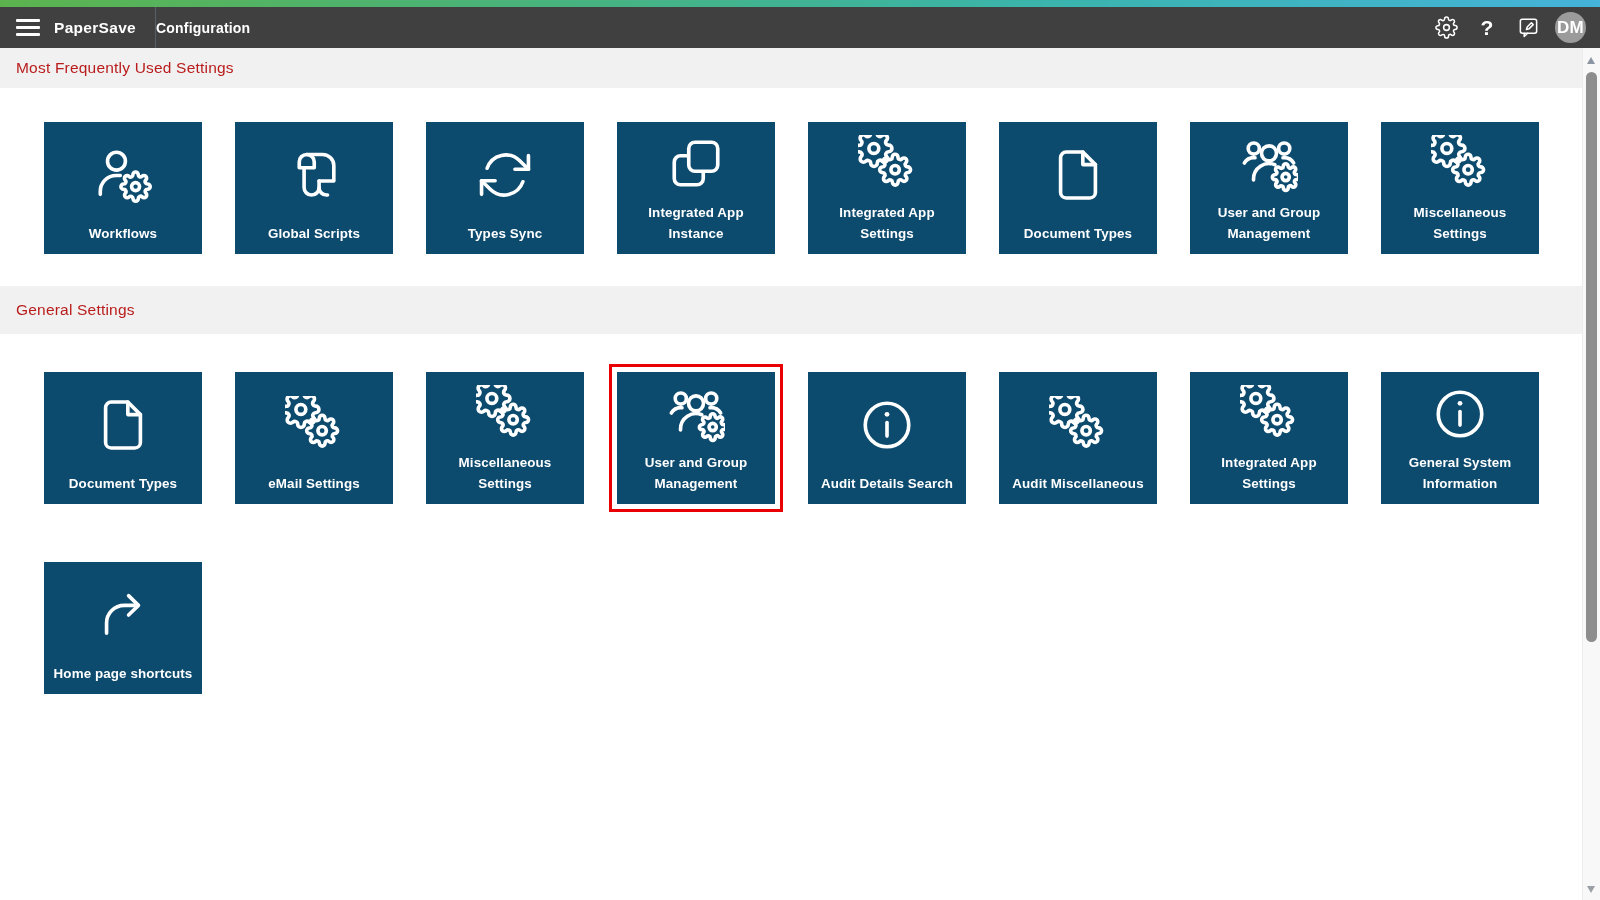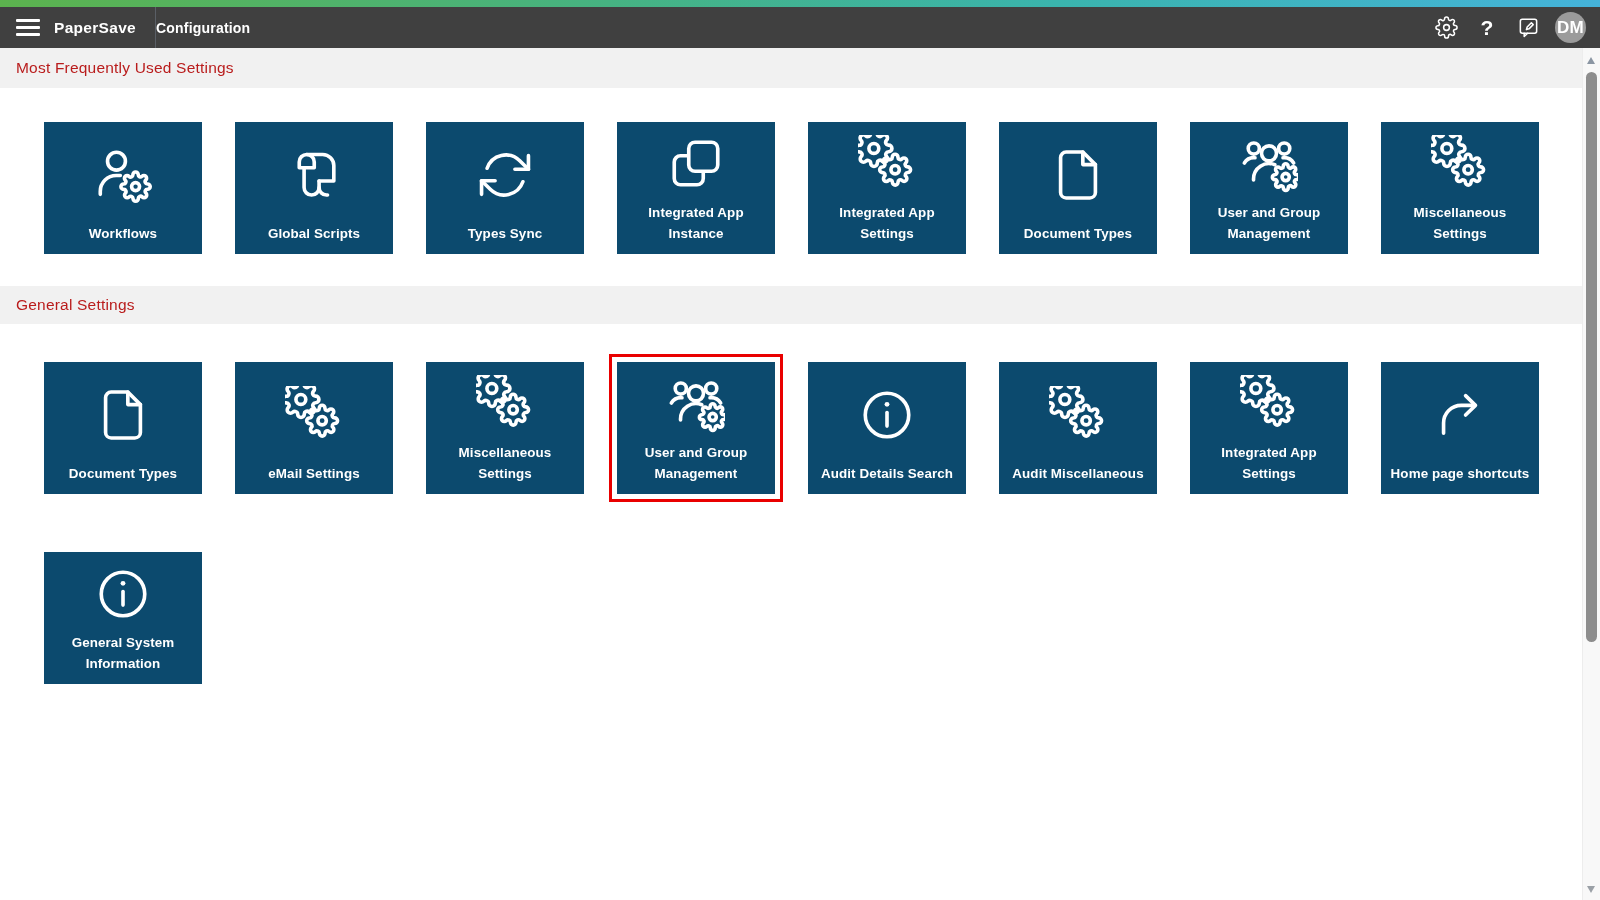--- a/index.html
+++ b/index.html
@@ -18,21 +18,21 @@
   .hdr-divider{width:1px;height:41px;background:#5a5f66;margin-left:19px}
   .navtab{font-size:14px;font-weight:700;letter-spacing:.2px;cursor:pointer}
   .hdr-right{margin-left:auto;display:flex;align-items:center;gap:13px;padding-right:14px}
   .hdr-btn{background:none;border:none;padding:0;color:#fff;display:flex;align-items:center;justify-content:center;width:28px;height:30px;cursor:pointer}
   .hdr-btn svg{width:23px;height:23px;stroke:#fff;fill:none;stroke-width:1.6;stroke-linecap:round;stroke-linejoin:round}
   .help-glyph{font-size:21px;font-weight:600;line-height:1}
   .avatar{width:31px;height:31px;border-radius:50%;background:#9b9b9b;color:#fff;font-size:17px;font-weight:700;display:flex;align-items:center;justify-content:center;cursor:pointer;letter-spacing:.3px}
   
   main{width:1583px}
   .section-band{height:40px;background:#f1f1f1;display:flex;align-items:center;padding-left:16px;font-size:15.5px;color:#b91c1c;letter-spacing:.2px}
-  .band-2{height:38px}
+  .band-2{height:48px}
   .tile-grid{display:flex;flex-wrap:wrap;column-gap:33px;row-gap:58px;padding:0 44px}
   .grid-0{margin-top:34px;margin-bottom:32px}
   .grid-1{margin-top:38px}
   .tile{width:158px;height:132px;background:#0c4a6e;display:flex;flex-direction:column;cursor:pointer}
   .tile.highlighted{outline:3px solid #e90000;outline-offset:5px}
   .tile-icon{flex:1;display:flex;align-items:center;justify-content:center;padding-top:4px}
   .tile-icon svg{width:58px;height:58px;stroke:#fff;fill:none;stroke-width:1.5;stroke-linecap:round;stroke-linejoin:round}
   .tile-label{color:#fff;font-size:13.4px;font-weight:700;text-align:center;line-height:21px;padding:0 6px 10px;letter-spacing:.1px}
   
   .scrollbar{position:fixed;top:48px;right:0;width:17px;height:852px;background:#f8f8f8;border-left:1px solid #ededed}
@@ -273,35 +273,35 @@
               <circle cx="12" cy="12" r="3"></circle>
               <path d="M19.4 15a1.65 1.65 0 0 0 .33 1.82l.06.06a2 2 0 0 1 0 2.83 2 2 0 0 1-2.83 0l-.06-.06a1.65 1.65 0 0 0-1.82-.33 1.65 1.65 0 0 0-1 1.51V21a2 2 0 0 1-2 2 2 2 0 0 1-2-2v-.09A1.65 1.65 0 0 0 9 19.4a1.65 1.65 0 0 0-1.82.33l-.06.06a2 2 0 0 1-2.83 0 2 2 0 0 1 0-2.83l.06-.06a1.65 1.65 0 0 0 .33-1.82 1.65 1.65 0 0 0-1.51-1H3a2 2 0 0 1-2-2 2 2 0 0 1 2-2h.09A1.65 1.65 0 0 0 4.6 9a1.65 1.65 0 0 0-.33-1.82l-.06-.06a2 2 0 0 1 0-2.83 2 2 0 0 1 2.83 0l.06.06a1.65 1.65 0 0 0 1.82.33H9a1.65 1.65 0 0 0 1-1.51V3a2 2 0 0 1 2-2 2 2 0 0 1 2 2v.09a1.65 1.65 0 0 0 1 1.51 1.65 1.65 0 0 0 1.82-.33l.06-.06a2 2 0 0 1 2.83 0 2 2 0 0 1 0 2.83l-.06.06a1.65 1.65 0 0 0-.33 1.82V9a1.65 1.65 0 0 0 1.51 1H21a2 2 0 0 1 2 2 2 2 0 0 1-2 2h-.09a1.65 1.65 0 0 0-1.51 1z"></path>
             </g>
           </svg>
         </div>
         <div class="tile-label">Integrated App Settings</div>
       </div>
       <div class="tile">
         <div class="tile-icon">
           <svg viewBox="0 0 24 24">
-            <path d="M5.2 19.5v-4.2a7.3 7.3 0 0 1 7.3-7.3h5.6"></path>
-            <polyline points="14.3 4 18.4 8 14.3 12"></polyline>
-          </svg>
-        </div>
-        <div class="tile-label">Home page shortcuts</div>
-      </div>
-      <div class="tile">
-        <div class="tile-icon">
-          <svg viewBox="0 0 24 24">
             <circle cx="12" cy="12" r="9"></circle>
             <line x1="12" y1="11" x2="12" y2="16.6"></line>
             <circle cx="12" cy="7.6" r="1" fill="#fff" stroke="none"></circle>
           </svg>
         </div>
         <div class="tile-label">General System Information</div>
+      </div>
+      <div class="tile">
+        <div class="tile-icon">
+          <svg viewBox="0 0 24 24">
+            <path d="M5.2 19.5v-4.2a7.3 7.3 0 0 1 7.3-7.3h5.6"></path>
+            <polyline points="14.3 4 18.4 8 14.3 12"></polyline>
+          </svg>
+        </div>
+        <div class="tile-label">Home page shortcuts</div>
       </div>
     </div>
   </main>
 
 <div class="scrollbar">
   <div class="sb-up"></div>
   <div class="sb-thumb"></div>
   <div class="sb-down"></div>
 </div>
 

